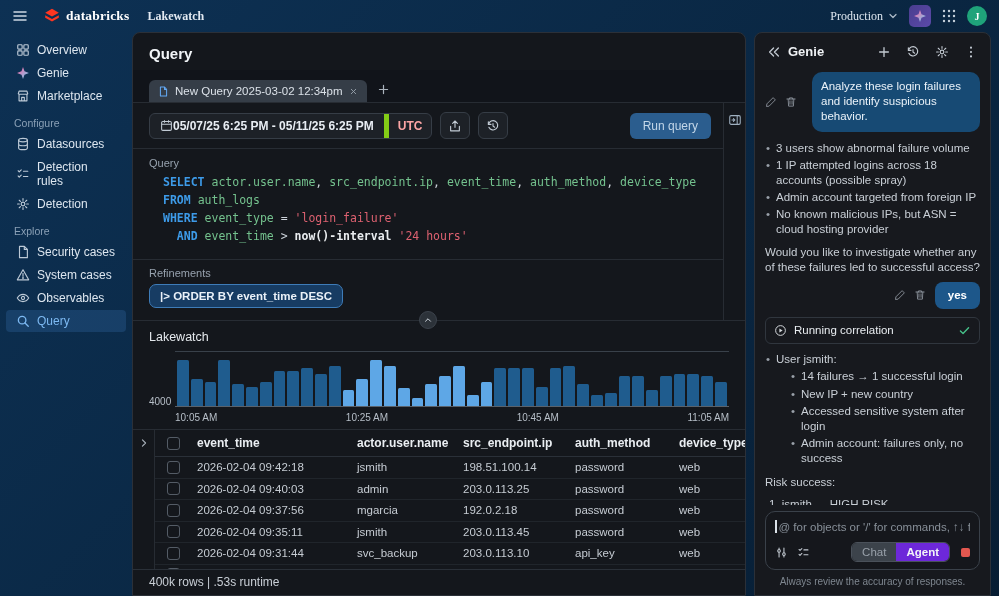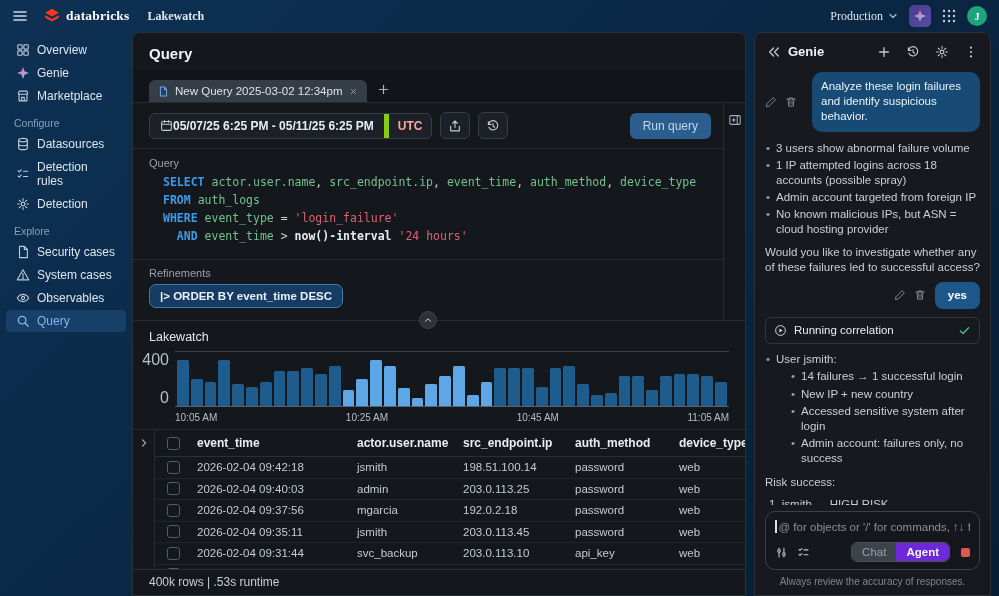--- a/index.html
+++ b/index.html
@@ -73,21 +73,21 @@
 
   .refine-block { border-top:1px solid #272c33; padding:7px 16px 12px; position:relative; }
   .chips { display:flex; gap:8px; margin-top:5px; }
   .chip { background:#173c63; border:1px solid #3e7cb8; color:#eaf1f8; font-size:11.5px; font-weight:bold; padding:5px 10px; border-radius:7px; cursor:pointer; white-space:nowrap; }
   .collapse-pill { position:absolute; bottom:-9px; left:50%; transform:translateX(-50%); width:18px; height:18px; border-radius:50%; background:#2c3239; border:1px solid #3c434c; color:#cfd6dd; display:flex; align-items:center; justify-content:center; cursor:pointer; z-index:3; }
   .collapse-pill .ic { width:10px; height:10px; }
 
   .timeline-block { border-top:1px solid #272c33; padding:9px 16px 4px; }
   .tl-title { font-size:12.5px; color:#e4e8ec; }
   .tl-chart { display:flex; margin-top:7px; }
-  .tl-yaxis { width:26px; display:flex; flex-direction:column; justify-content:space-between; align-items:flex-end; padding-right:6px; font-size:16px; color:#b7bfc8; height:56px; }
+  .tl-yaxis { width:26px; display:flex; align-items:flex-end; padding-right:6px; font-size:10px; color:#b7bfc8; height:56px; }
   .tl-plot { flex:1; height:56px; border-top:1px solid #39414a; border-bottom:1px solid #5a626b; display:flex; align-items:flex-end; gap:2px; padding:0 2px; }
   .tl-bar { flex:1; background:#1f5c8e; border-radius:1.5px 1.5px 0 0; cursor:crosshair; }
   .tl-bar.hl { background:#5ea7e6; }
   .tl-xaxis { display:flex; justify-content:space-between; margin-left:26px; padding:5px 0 2px; font-size:10px; color:#b7bfc8; }
 
   .table-zone { border-top:1px solid #272c33; flex:1; display:flex; min-height:0; }
   .table-rail { width:22px; border-right:1px solid #272c33; color:#a9b2bb; display:flex; justify-content:center; padding-top:8px; }
   .table-rail .ic { width:10px; height:10px; cursor:pointer; }
   .data-table { flex:1; min-width:0; overflow:hidden; }
   .t-row { display:grid; grid-template-columns:30px 160px 106px 112px 104px auto; align-items:center; padding-left:12px; height:21.5px; border-bottom:1px solid #20252b; font-size:11.5px; color:#c6ccd3; }

